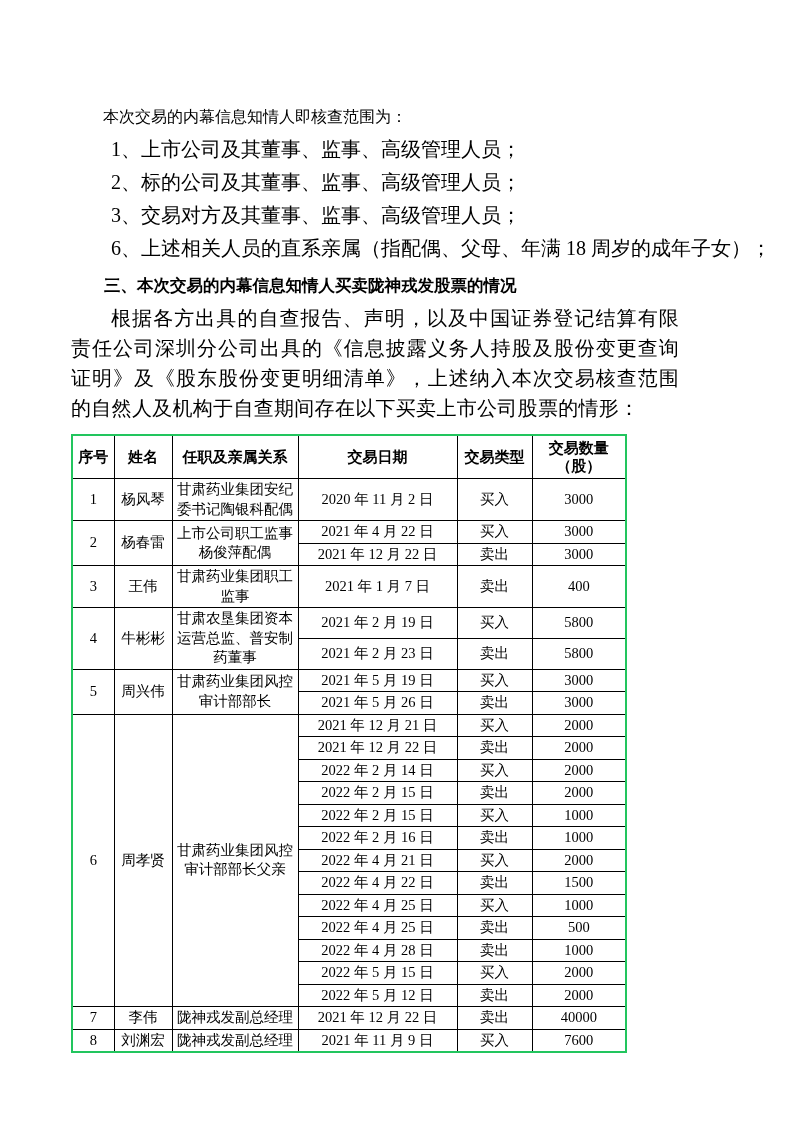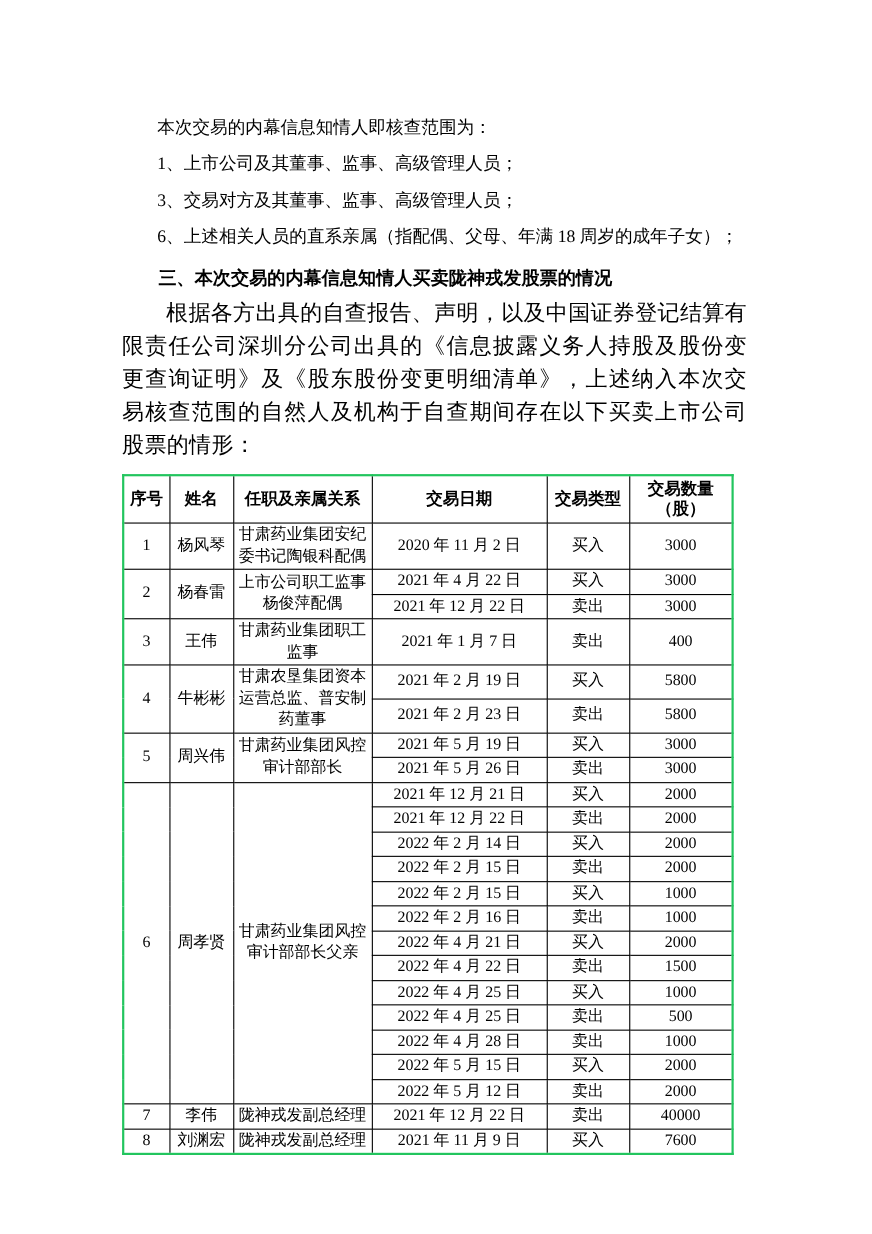--- a/index.html
+++ b/index.html
@@ -4,33 +4,33 @@
 <style>
   html, body { margin: 0; padding: 0; background: #ffffff; }
   .page {
     position: relative;
     width: 793px;
     height: 1122px;
     background: #ffffff;
     color: #000000;
     font-family: "Liberation Serif", "DejaVu Serif", serif;
     box-sizing: border-box;
-    padding: 100px 114px 0 111px;
+    padding: 100px 114px 0 71px;
     overflow: hidden;
   }
   .lead {
     margin: 0;
     font-size: 16px;
     line-height: 33px;
     text-indent: 2em;
     white-space: nowrap;
   }
   .scope-list p {
     margin: 0;
-    font-size: 16px;
+    font-size: 20px;
     line-height: 33px;
     text-indent: 2em;
     white-space: nowrap;
   }
   .section-heading {
     margin: 7px 0 3px 0;
     font-size: 16.5px;
     line-height: 28px;
     font-weight: bold;
     text-indent: 2em;
@@ -71,20 +71,21 @@
 </style>
 </head>
 <body>
 
 <div class="page">
 
   <p class="lead">本次交易的内幕信息知情人即核查范围为：</p>
 
   <div class="scope-list">
     <p>1、上市公司及其董事、监事、高级管理人员；</p>
+    <p>2、标的公司及其董事、监事、高级管理人员；</p>
     <p>3、交易对方及其董事、监事、高级管理人员；</p>
     <p>6、上述相关人员的直系亲属（指配偶、父母、年满 18 周岁的成年子女）；</p>
   </div>
 
   <h3 class="section-heading">三、本次交易的内幕信息知情人买卖陇神戎发股票的情况</h3>
 
   <p class="body-para">根据各方出具的自查报告、声明，以及中国证券登记结算有限责任公司深圳分公司出具的《信息披露义务人持股及股份变更查询证明》及《股东股份变更明细清单》，上述纳入本次交易核查范围的自然人及机构于自查期间存在以下买卖上市公司股票的情形：</p>
 
   <table class="tx-table">
     <colgroup>

